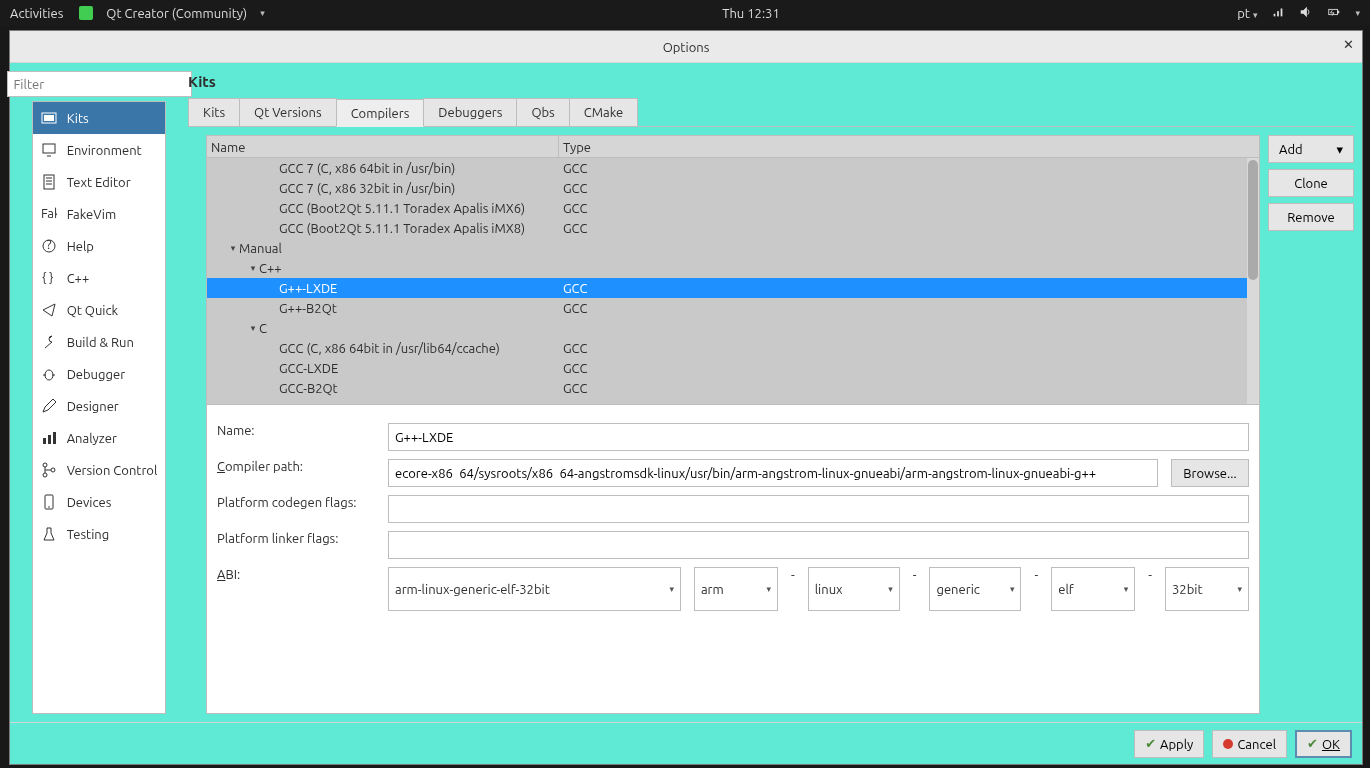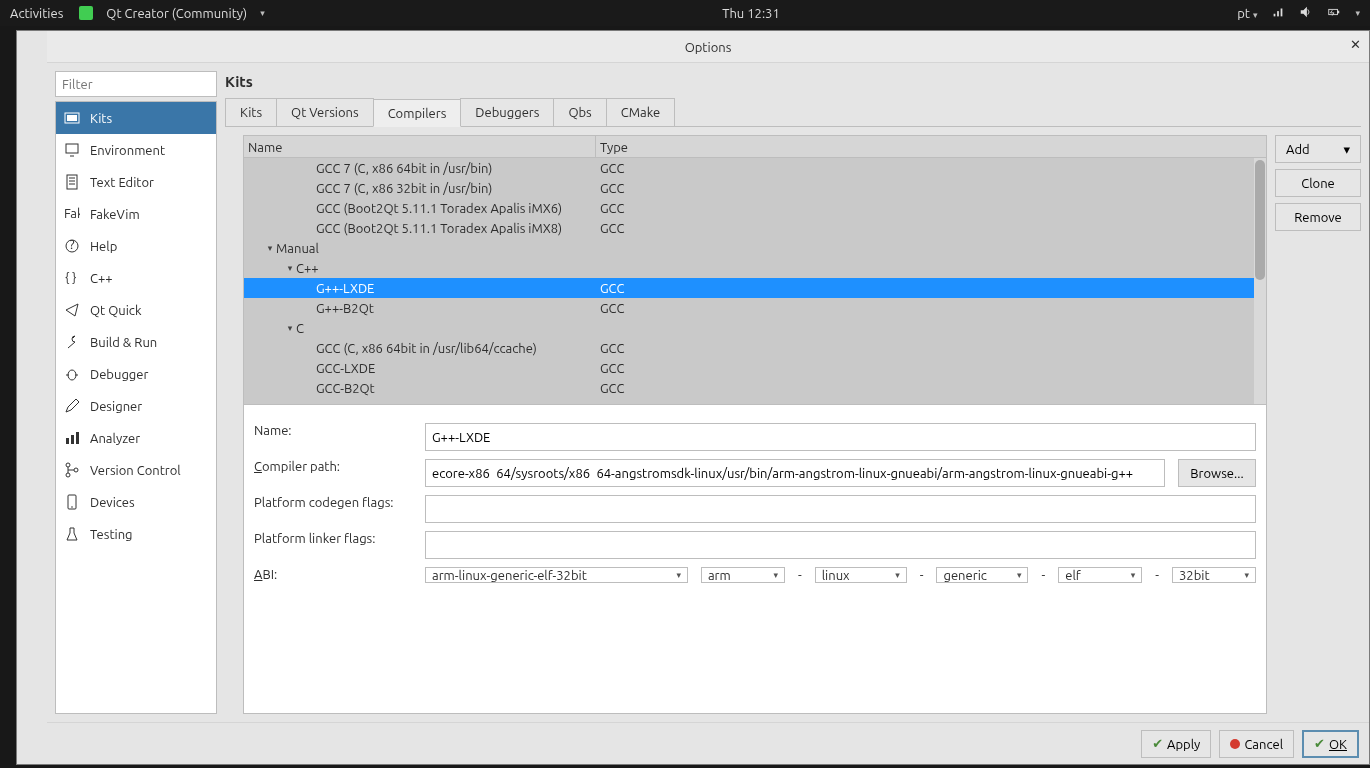--- a/index.html
+++ b/index.html
@@ -11,28 +11,28 @@
 .topbar .qt-icon { width: 14px; height: 14px; background: #41cd52; border-radius: 2px; display: inline-block; }
 .topbar .center { flex: 1; text-align: center; }
 .topbar .right { display: flex; align-items: center; gap: 14px; }
 .topbar .tri { font-size: 9px; color: #bbb; }
 .topbar .ico { width: 14px; height: 14px; }
 
 
 .dim { position: absolute; inset: 26px 0 0 0; background: rgba(0,0,0,0.42); }
 
 
-.modal { position: absolute; left: 16px; top: 30px; width: 1354px; height: 735px; background: #e5e5e5; border: 1px solid #7a7a7a; display: flex; flex-direction: column; padding-left: 30px; }
+.modal { position: absolute; left: 9px; top: 30px; width: 1354px; height: 735px; background: #5eead4; border: 1px solid #7a7a7a; display: flex; flex-direction: column; }
 .modal-title { height: 32px; display: flex; align-items: center; justify-content: center; position: relative; background: #eaeaea; border-bottom: 1px solid #d5d5d5; }
 .modal-title .close { position: absolute; right: 8px; top: 6px; cursor: pointer; }
 
 .modal-body { flex: 1; display: flex; padding: 8px; gap: 8px; min-height: 0; }
 
 
-.sidebar { width: 162px; display: flex; flex-direction: column; }
+.sidebar { width: 162px; display: flex; flex-direction: column; align-items: center; }
 .sidebar input.filter { height: 26px; border: 1px solid #bdbdbd; padding: 0 6px; background: #fff; color: #888; margin-bottom: 4px; }
 .sb-list { flex: 1; border: 1px solid #bdbdbd; background: #fff; overflow: hidden; }
 .sb-item { display: flex; align-items: center; gap: 10px; height: 32px; padding: 0 8px; cursor: pointer; }
 .sb-item.sel { background: #3a76a8; color: #fff; }
 .sb-ico { width: 16px; height: 16px; display: inline-flex; align-items: center; justify-content: center; }
 
 
 .main { flex: 1; display: flex; flex-direction: column; min-width: 0; }
 .main h2 { font-weight: 600; font-size: 15px; margin: 2px 0 8px 0; }
 
@@ -55,21 +55,21 @@
 .tree-row .c2 { flex: 1; padding-left: 4px; }
 .exp { width: 12px; font-size: 9px; color: #444; text-align: center; }
 .tree-scroll { position: absolute; right: 0; top: 22px; bottom: 0; width: 12px; background: #d9d9d9; }
 .tree-scroll .thumb { position: absolute; left: 1px; right: 1px; top: 2px; height: 120px; background: #aaa; border-radius: 5px; }
 
 .detail { background: #fff; border: 1px solid #bdbdbd; border-top: none; padding: 18px 10px; flex: 1; }
 .form-row { display: flex; align-items: flex-start; margin-bottom: 8px; gap: 13px; }
 .form-row label { width: 158px; }
 .form-row input[type=text] { flex: 1; height: 28px; border: 1px solid #bdbdbd; padding: 0 6px; background: #fff; }
 .form-row .browse { width: 78px; }
-.abi-row select, .abi-row .combo { height: 16px; border: 1px solid #bdbdbd; background: #fff; padding: 0 6px; }
+.abi-row select, .abi-row .combo { height: 44px; border: 1px solid #bdbdbd; background: #fff; padding: 0 6px; }
 .combo { display: flex; align-items: center; justify-content: space-between; }
 .combo .dd { font-size: 9px; color: #555; margin-left: 6px; }
 .dash { color: #333; }
 
 .btn { height: 28px; border: 1px solid #bdbdbd; background: #e6e6e6; cursor: pointer; display: inline-flex; align-items: center; justify-content: center; gap: 4px; padding: 0 10px; }
 .btn.dd { justify-content: space-between; }
 
 
 .footer { height: 42px; display: flex; align-items: center; justify-content: flex-end; gap: 8px; padding: 0 10px; border-top: 1px solid #d5d5d5; }
 .footer .ok { border: 2px solid #5c8db0; }

